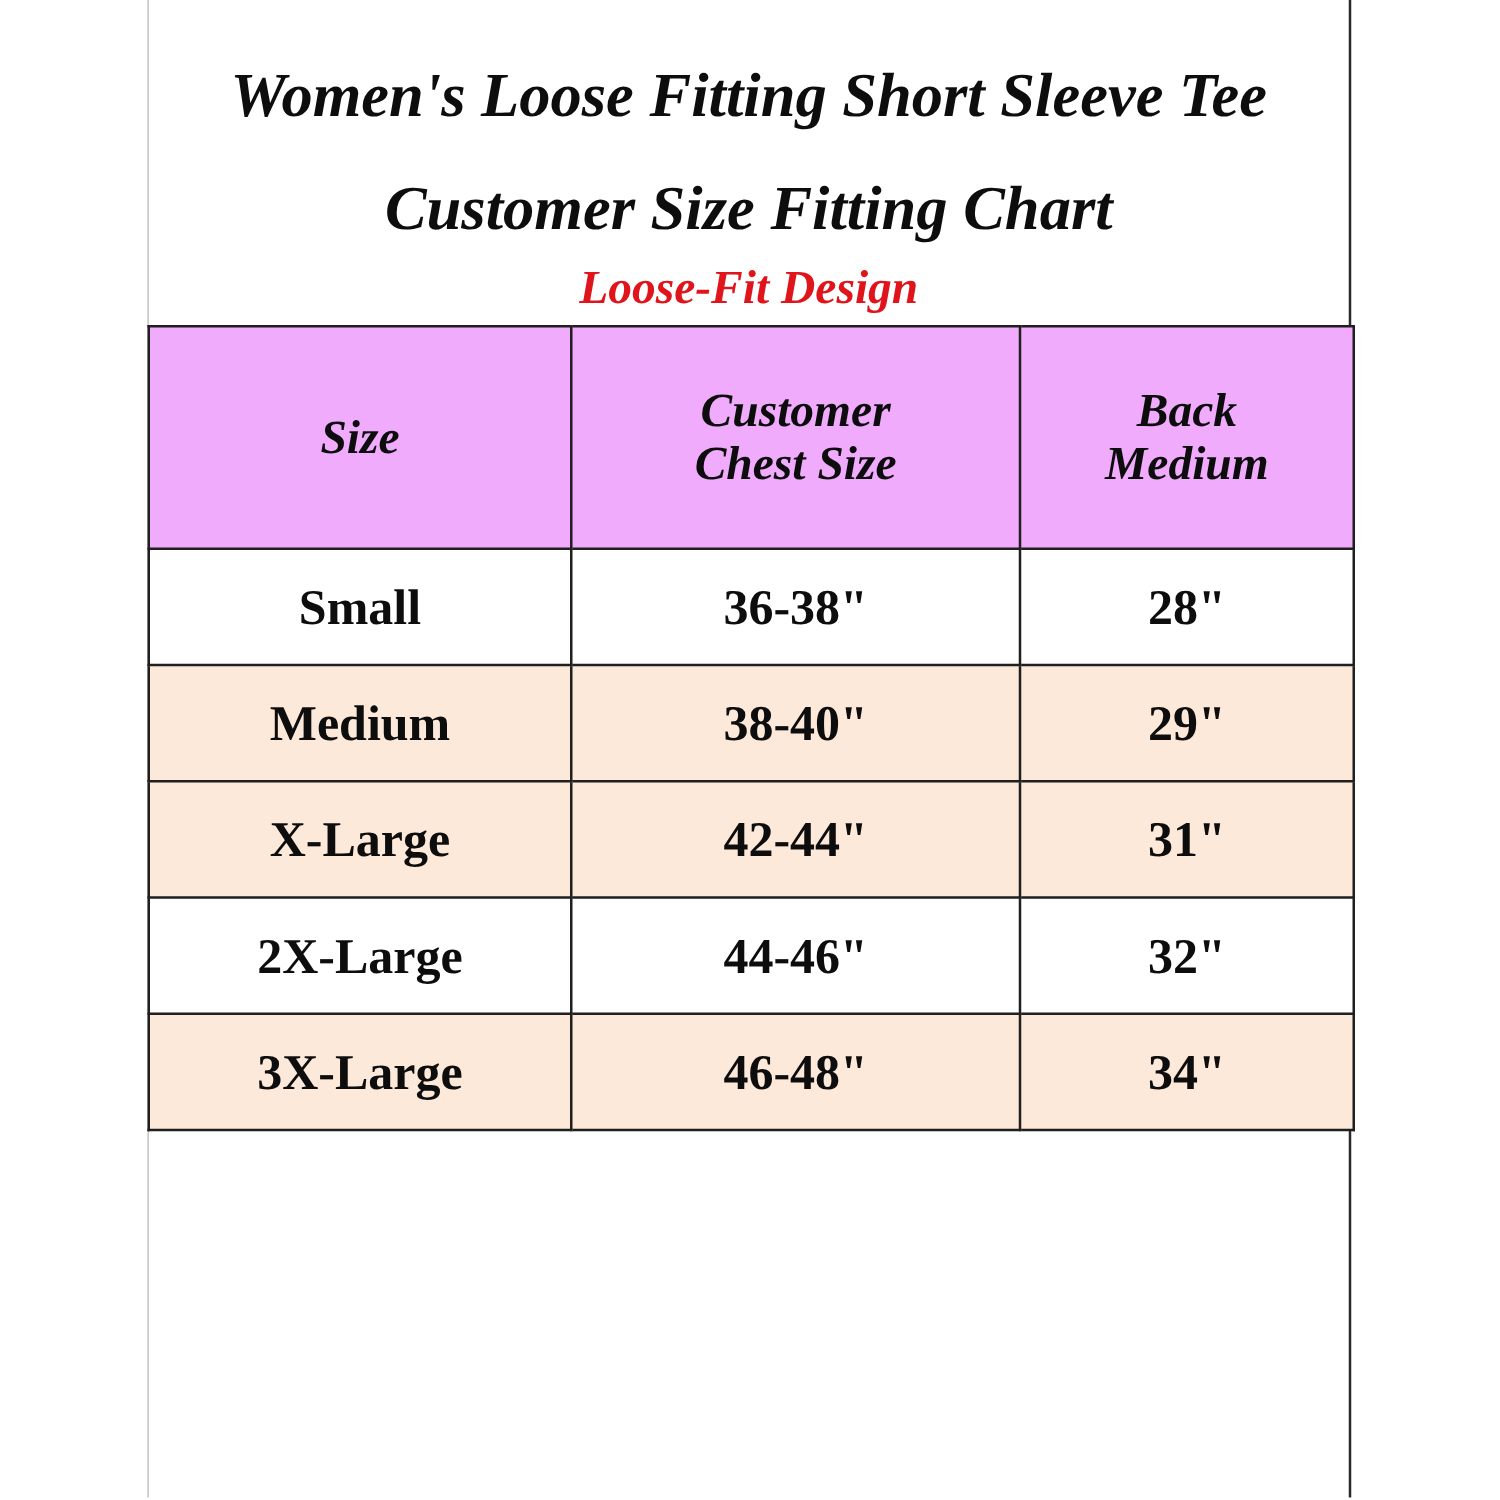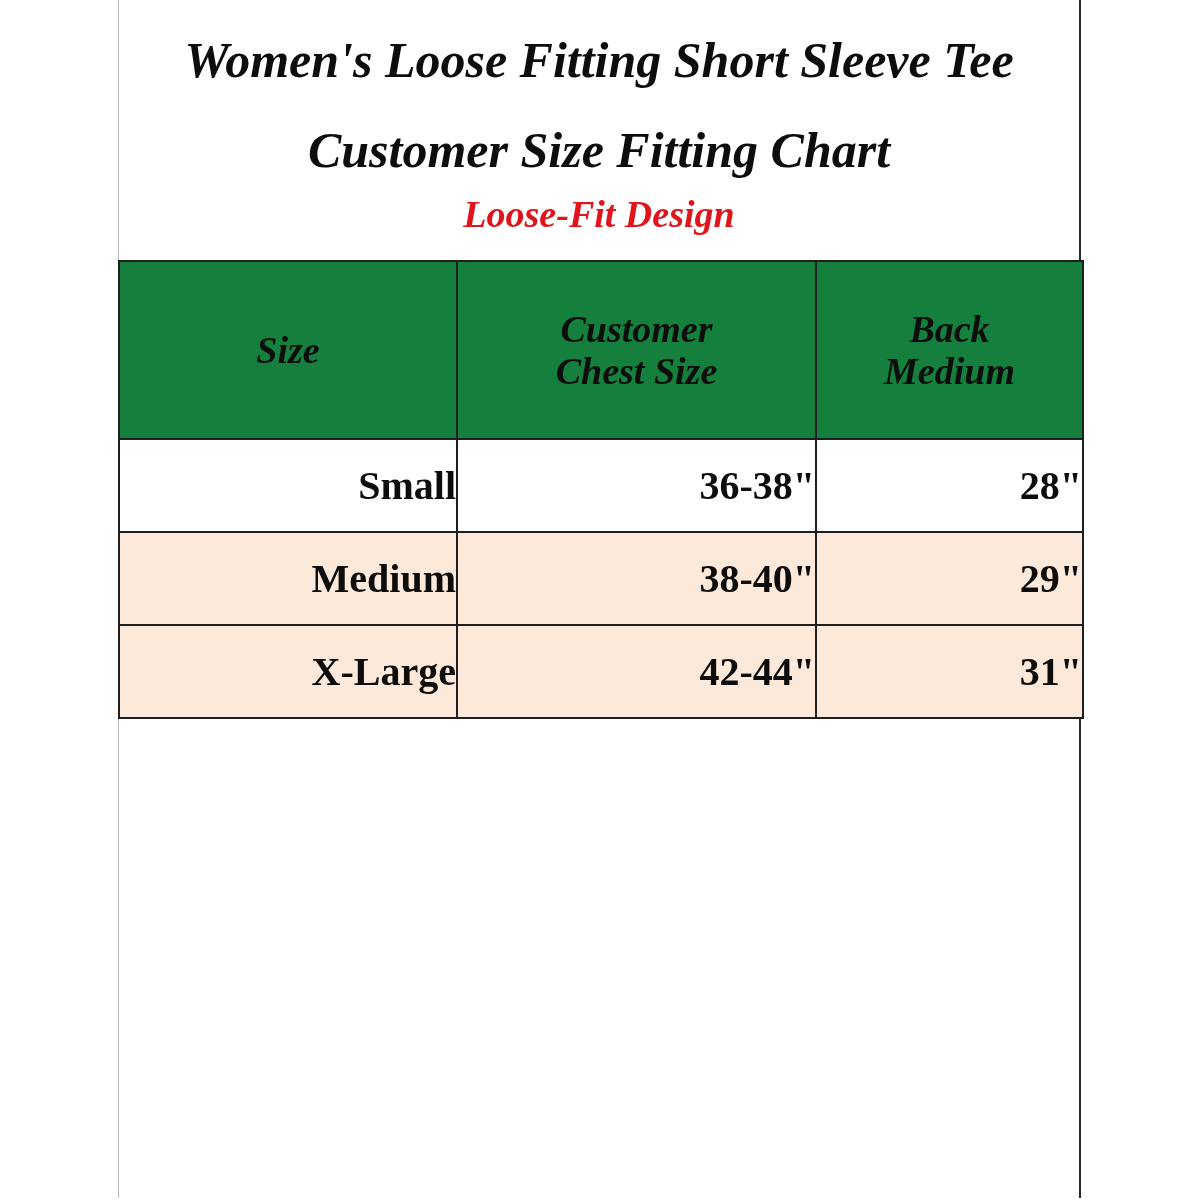--- a/index.html
+++ b/index.html
@@ -21,21 +21,21 @@
     width: 963px;
     height: 1198px;
     border-left: 1px solid #b8b8b8;
     border-right: 2px solid #2a2a2a;
     box-sizing: border-box;
     background: #ffffff;
   }
   .title-block {
     position: absolute;
     left: 0;
-    top: 0;
+    top: 16px;
     width: 100%;
     height: 307px;
     text-align: center;
   }
   .title-line {
     position: absolute;
     left: 0;
     width: 100%;
     text-align: center;
     font-weight: bold;
@@ -58,30 +58,29 @@
   table.size-table th,
   table.size-table td {
     border: 2px solid #1f1f1f;
     text-align: center;
     vertical-align: middle;
     color: #0d0d0d;
     font-weight: bold;
     padding: 0;
   }
   table.size-table th {
-    background: #15803d;
+    background: #f0abfc;
     height: 176px;
     font-style: italic;
     font-size: 38px;
     line-height: 42px;
   }
   table.size-table td {
     height: 91px;
     font-size: 40px;
-    text-align: right;
   }
   table.size-table tr.alt td {
     background: #fde9d9;
   }
   table.size-table tr.plain td {
     background: #ffffff;
   }
   .col-size { width: 338px; }
   .col-chest { width: 359px; }
   .col-back { width: 267px; }
@@ -127,15 +126,25 @@
       <tr class="alt">
         <td>Medium</td>
         <td>38-40"</td>
         <td>29"</td>
       </tr>
       <tr class="alt">
         <td>X-Large</td>
         <td>42-44"</td>
         <td>31"</td>
       </tr>
+      <tr class="plain">
+        <td>2X-Large</td>
+        <td>44-46"</td>
+        <td>32"</td>
+      </tr>
+      <tr class="alt">
+        <td>3X-Large</td>
+        <td>46-48"</td>
+        <td>34"</td>
+      </tr>
     </tbody>
   </table>
 </div>
 
 </body></html>

